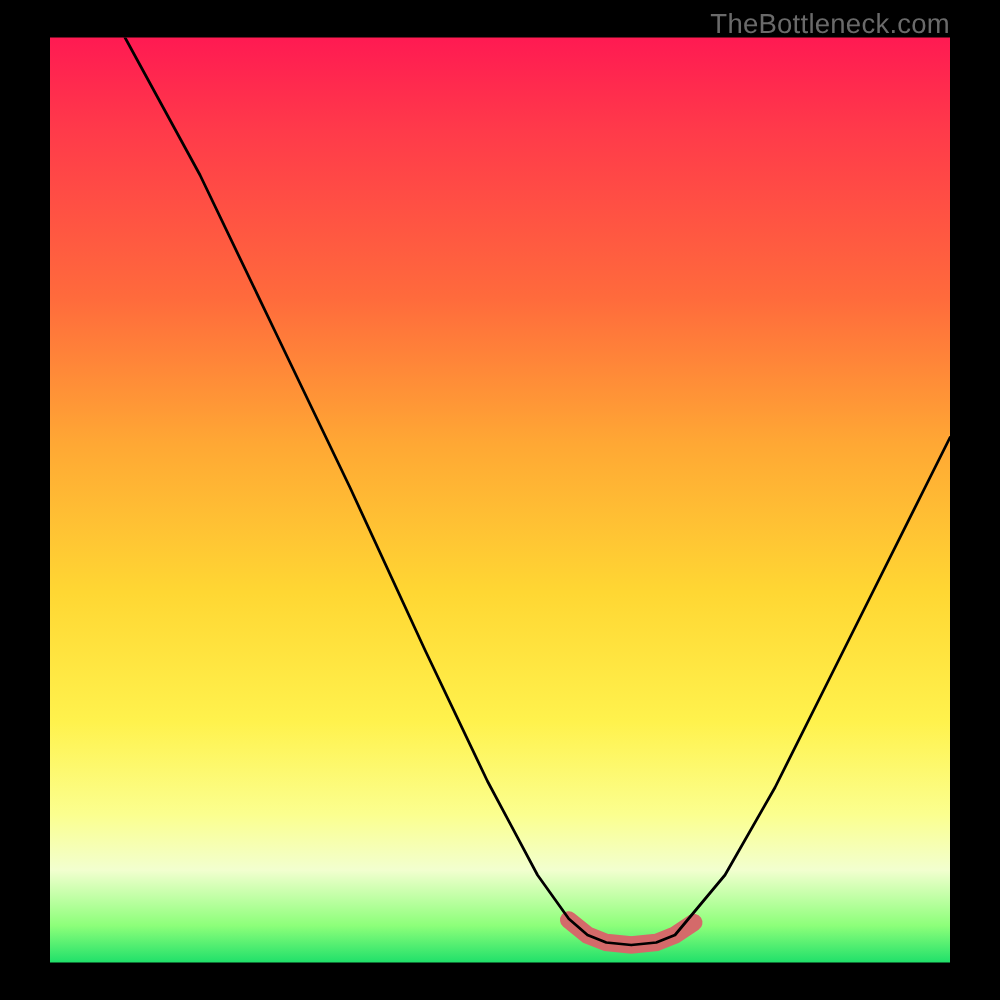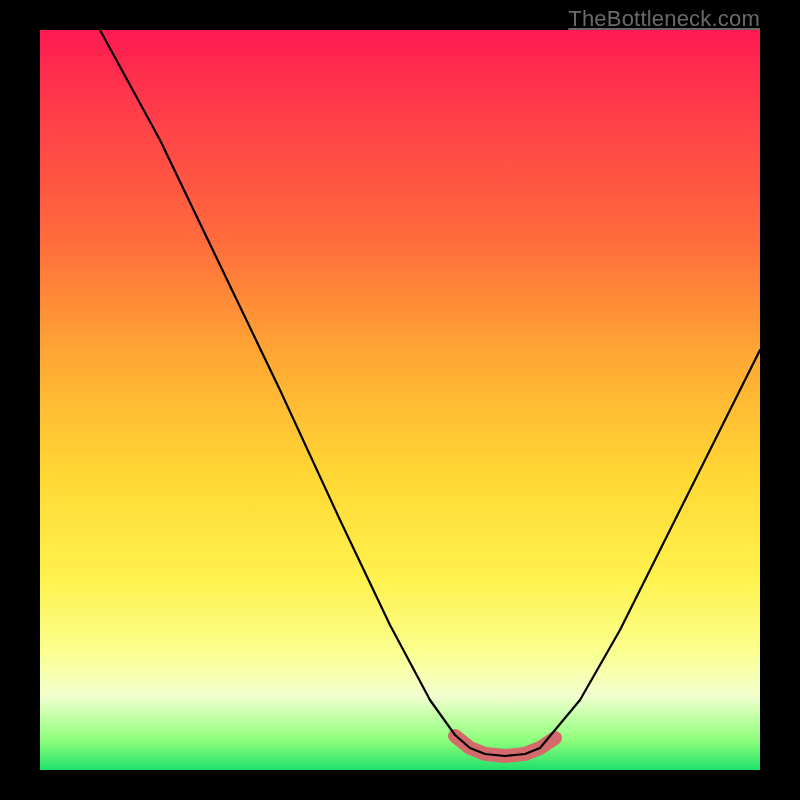--- a/index.html
+++ b/index.html
@@ -41,21 +41,20 @@
   }
   .watermark {
     position: absolute;
     top: 6px;
     right: 40px;
     color: #6a6a6a;
     font-size: 22px;
     font-weight: 500;
     letter-spacing: 0.2px;
     user-select: none;
-    text-decoration: underline;
   }
   svg.overlay {
     position: absolute;
     left: 0;
     top: 0;
     width: 720px;
     height: 740px;
   }
   .curve {
     fill: none;

